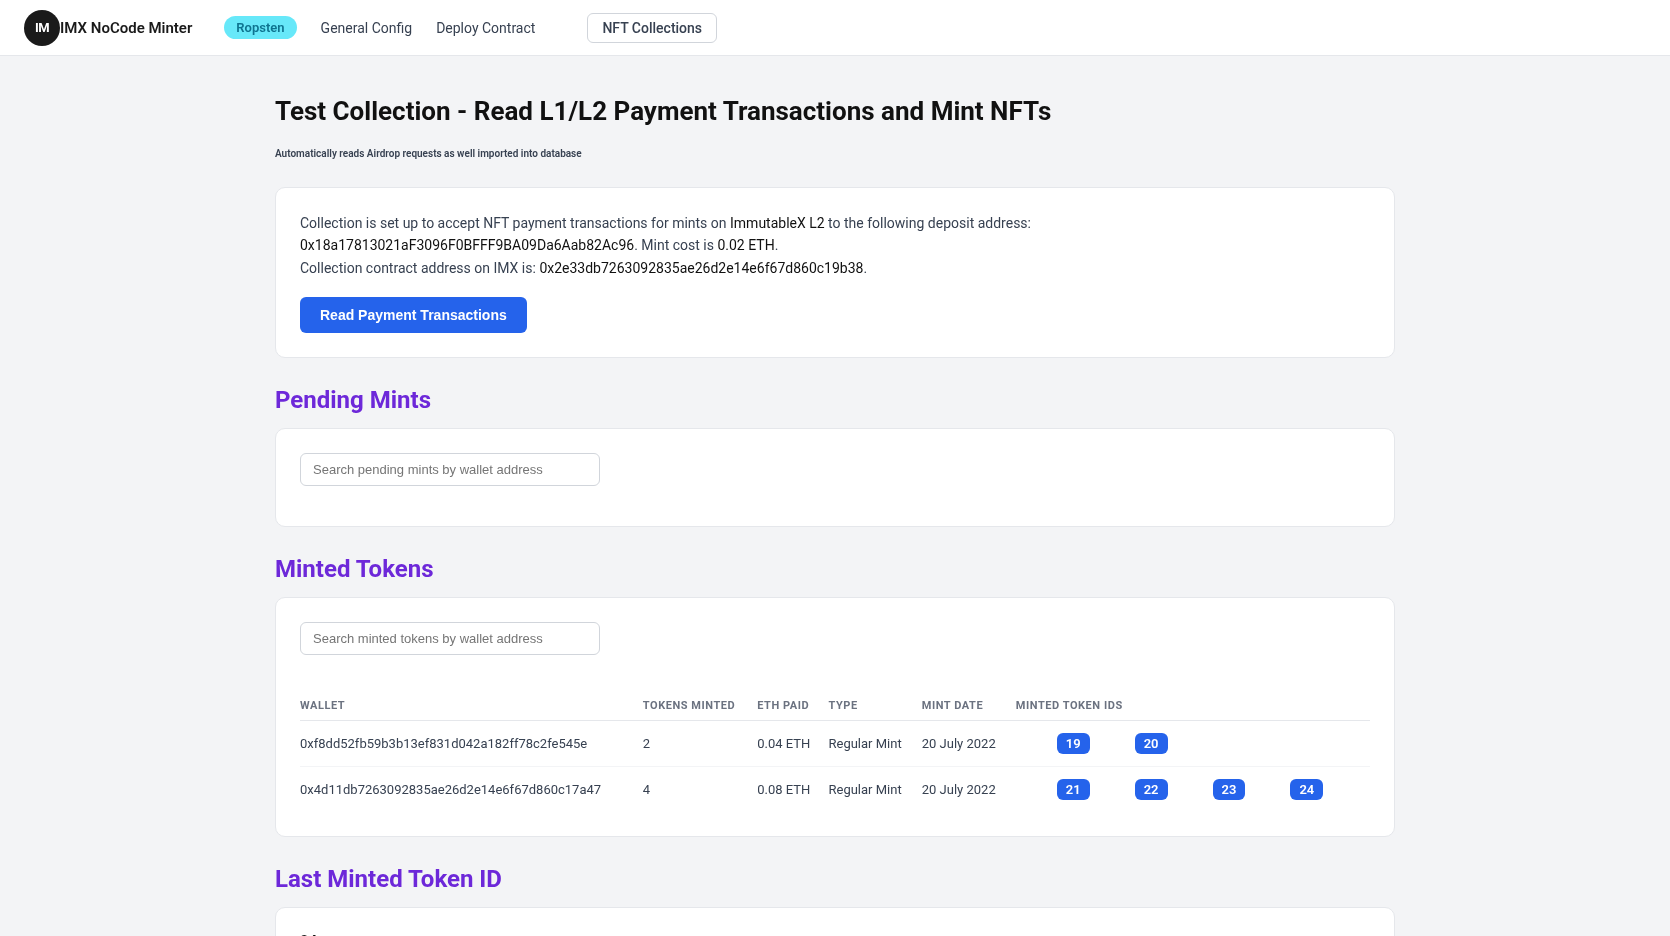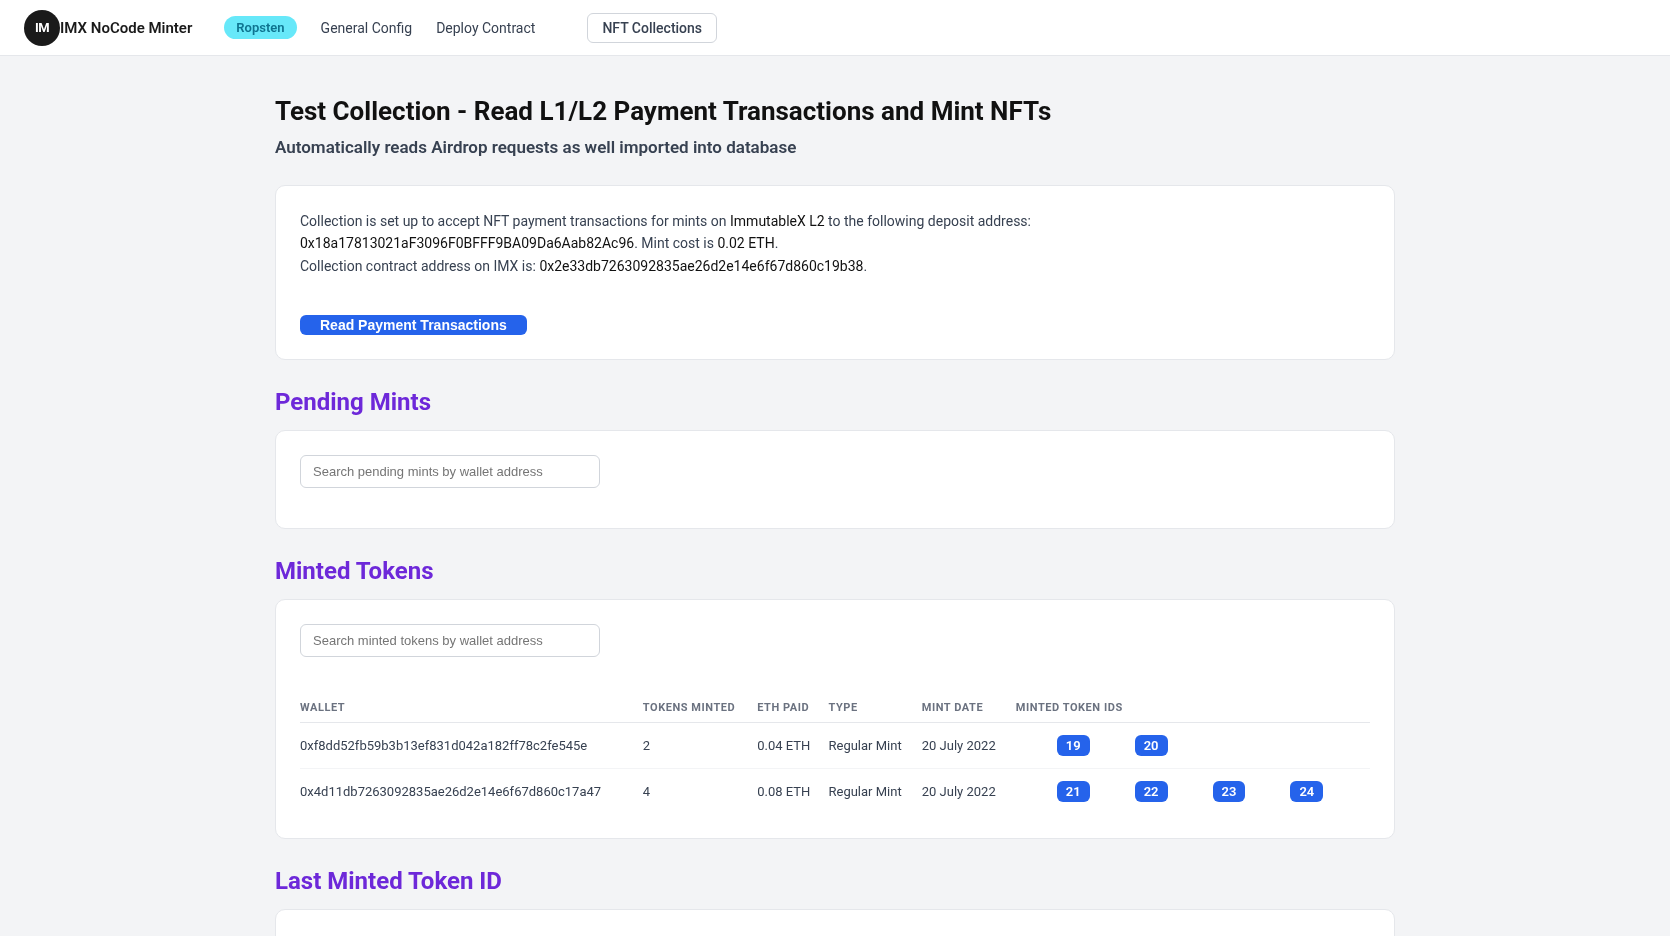--- a/index.html
+++ b/index.html
@@ -70,24 +70,24 @@
     .main {
       max-width: 1200px;
       margin: 0 auto;
       padding: 40px 40px;
     }
 
     .page-title {
       font-size: 26px;
       font-weight: 700;
       color: #111;
-      margin-bottom: 11px;
+      margin-bottom: 22px;
     }
     .page-subtitle {
-      font-size: 17px;
+      font-size: 10px;
       font-weight: 600;
       color: #374151;
       margin-bottom: 28px;
     }
 
     
     .card {
       background: #fff;
       border: 1px solid #e5e7eb;
       border-radius: 10px;
@@ -100,26 +100,25 @@
       color: #374151;
       line-height: 1.6;
       margin-bottom: 18px;
     }
     .info-text strong { font-weight: 400; color: #111; }
 
     .btn-primary {
       background: #2563eb;
       color: #fff;
       border: none;
-      padding: 2px 20px;
+      padding: 10px 20px;
       border-radius: 6px;
       font-size: 14px;
       font-weight: 600;
       cursor: pointer;
-      margin-top: 20px;
     }
 
     
     .section-title {
       font-size: 24px;
       font-weight: 700;
       color: #6d28d9;
       margin-bottom: 14px;
     }
 

